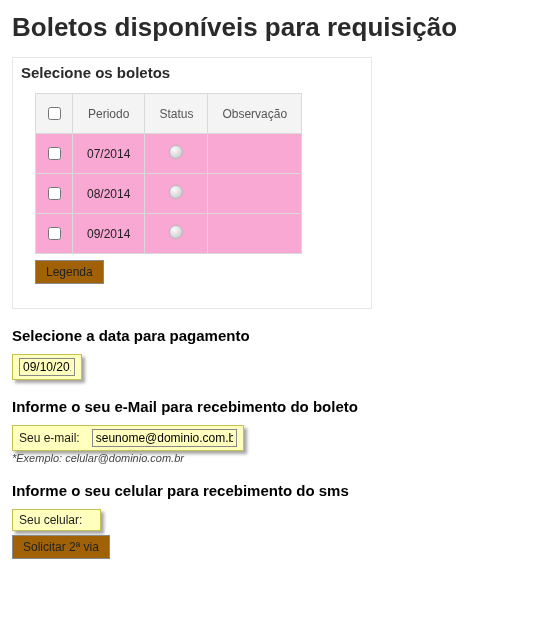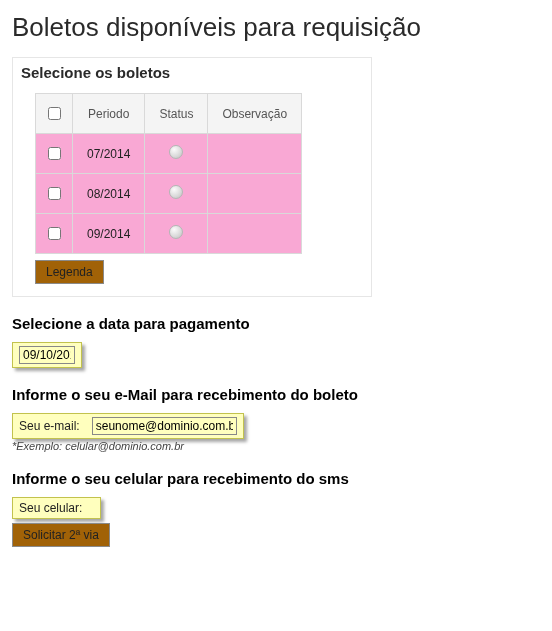--- a/index.html
+++ b/index.html
@@ -6,33 +6,33 @@
     body {
       font-family: Arial, Helvetica, sans-serif;
       margin: 0;
       padding: 12px;
       background: #fff;
       color: #222;
       width: 552px;
     }
     h1 {
       font-size: 26px;
-      font-weight: normal;
+      font-weight: bold;
       margin: 0 0 14px 0;
       color: #2a2a2a;
     }
     h2 {
       font-size: 15px;
       font-weight: bold;
       margin: 18px 0 10px 0;
       color: #000000;
     }
     .section-box {
       border: 1px solid #e6e6e6;
-      padding: 0 0 12px 0;
+      padding: 0 0 24px 0;
       margin-bottom: 4px;
       width: 360px;
     }
     .section-title-inside {
       font-size: 15px;
       font-weight: bold;
       margin: 6px 0 10px 8px;
       color: #2a2a2a;
     }
     table.data {

